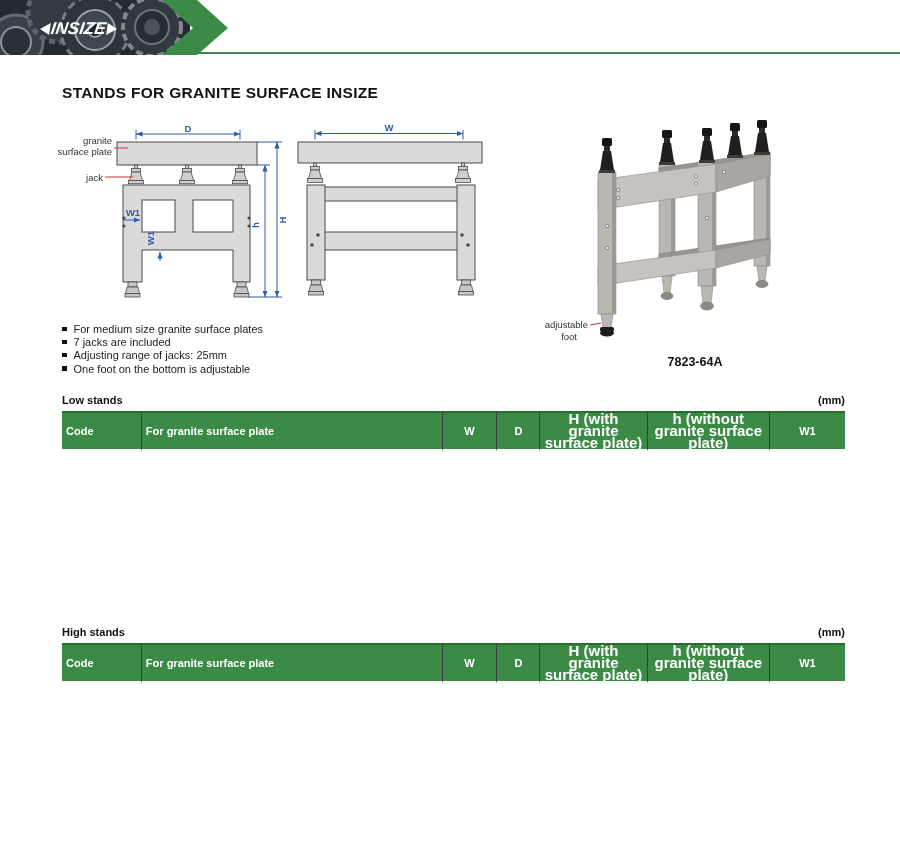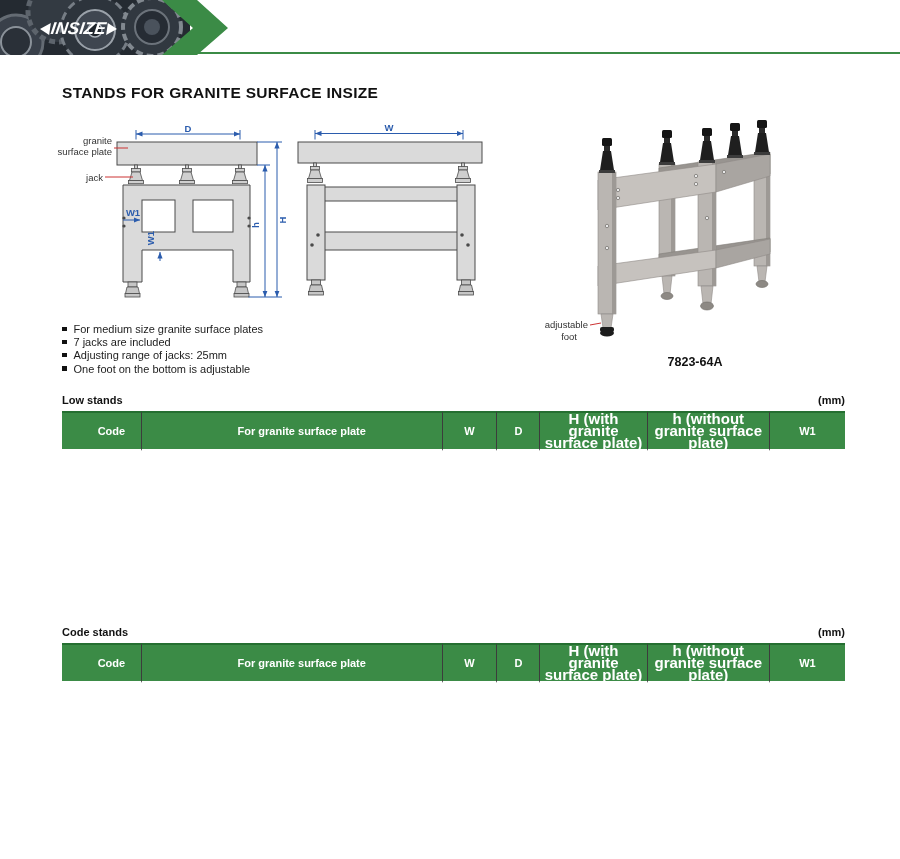--- a/index.html
+++ b/index.html
@@ -50,21 +50,21 @@
   .sq{width:4.5px;height:4.5px;background:#111;margin:3.5px 7px 0 0;flex:none;}
   
   .tbl-section{position:absolute;left:62px;width:783px;}
   .sec-low{top:394px;} .sec-high{top:626px;}
   .tbl-label-row{display:flex;justify-content:space-between;height:15px;margin-bottom:2px;
                  font-size:11px;font-weight:bold;color:#111;}
   table.spec{width:100%;border-collapse:separate;border-spacing:0;table-layout:fixed;}
   table.spec th{background:var(--green);color:#fff;font-size:11px;font-weight:bold;height:31px;
       border-top:2px solid var(--green-dark);border-bottom:2px solid #fff;border-right:1px solid #3c3c3c;
       padding:0 3px;line-height:12px;}
-  table.spec th.th-left{text-align:center;padding-left:23px;}
+  table.spec th.th-left{text-align:left;padding-left:4px;}
   table.spec th.th-small{font-size:15px;}
   table.spec th:last-child{border-right:none;}
 </style>
 </head>
 <body>
 
 <div class="page">
 
   <header class="banner">
     <div class="banner-line"></div>
@@ -329,21 +329,21 @@
           <th class="th-small">h (without granite surface plate)</th>
           <th>W1</th>
         </tr>
       </thead>
       <tbody></tbody>
     </table>
   </div>
 
   <div class="tbl-section sec-high">
     <div class="tbl-label-row">
-      <span>Code stands</span>
+      <span>High stands</span>
       <span>(mm)</span>
     </div>
     <table class="spec" id="high-table">
       <colgroup>
         <col style="width:10.2%">
           <col style="width:38.4%">
           <col style="width:7.0%">
           <col style="width:5.5%">
         <col style="width:13.7%">
           <col style="width:15.6%">

